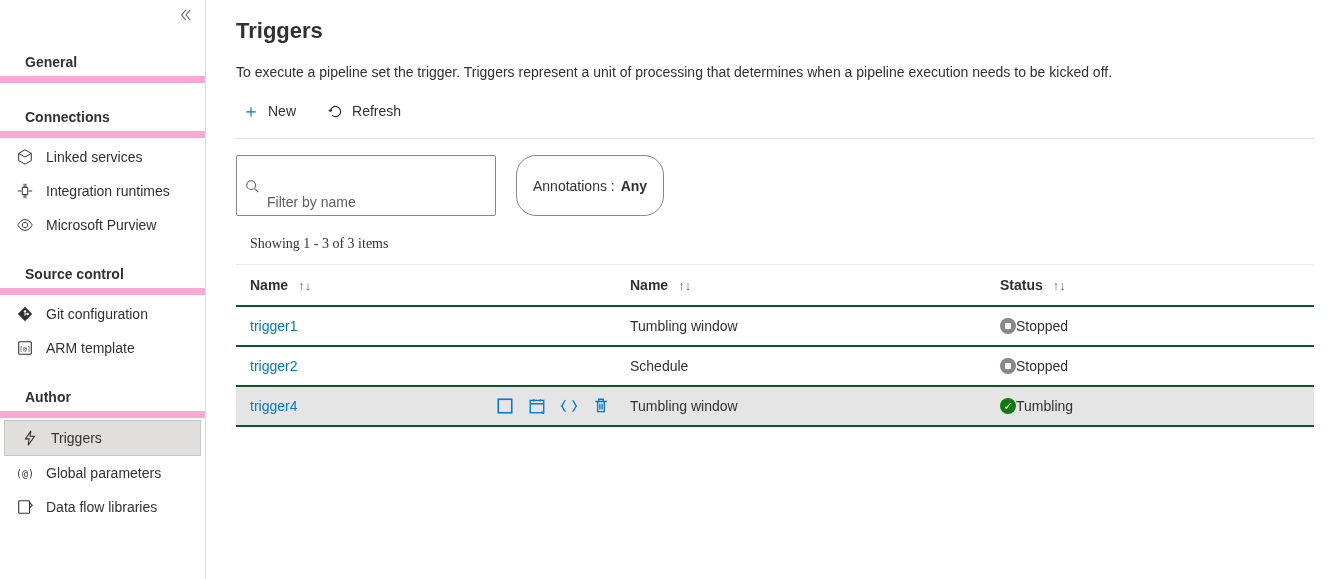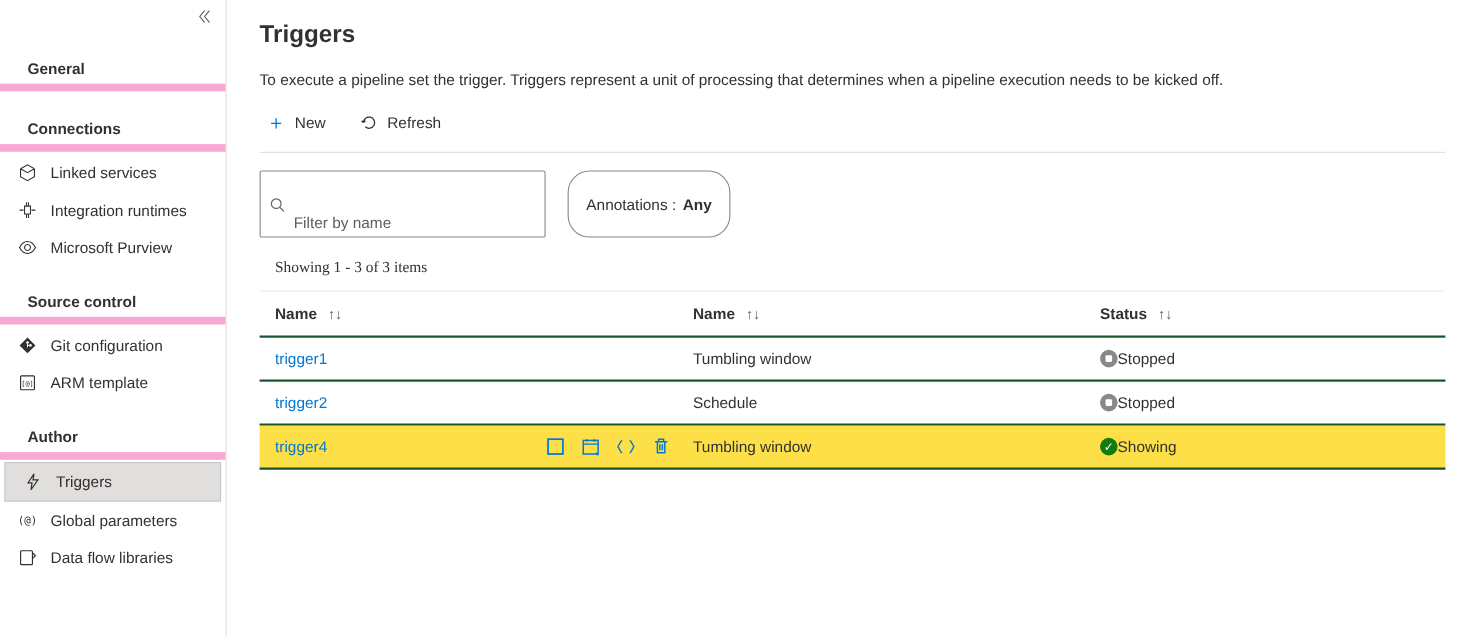--- a/index.html
+++ b/index.html
@@ -152,21 +152,21 @@
       font-weight: 600;
       font-size: 14px;
       display: flex;
       align-items: center;
       gap: 10px;
       padding: 12px 0;
       cursor: pointer;
     }
     .sort-icon { color: #605e5c; font-size: 13px; }
     .trow { min-height: 40px; }
-    .trow.hovered { background: #fde047; }
+    .trow.hovered { background: #e5e5e5; }
     .tcell {
       padding: 10px 0;
       display: flex;
       align-items: center;
       font-size: 14px;
     }
     .trigger-link { color: #0078d4; cursor: pointer; }
     .status-cell { gap: 0; }
     .status-stopped {
       width: 16px; height: 16px; border-radius: 50%;
@@ -379,17 +379,17 @@
           <span class="action-icon delete">
             <svg viewBox="0 0 16 16">
                 <path d="M3 4 h10 M5 4 v9 h6 v-9 M6 4 v-2 h4 v2 M7 6 v5 M9 6 v5" fill="none" stroke="#0078d4" stroke-width="1.2"></path>
               </svg>
           </span>
         </span>
       </div>
       <div class="tcell">Tumbling window</div>
       <div class="tcell status-cell">
         <span class="status-started">✓</span>
-        <span>Showing</span>
+        <span>Tumbling</span>
       </div>
     </div>
   </div>
 </main>
 
 </body></html>

